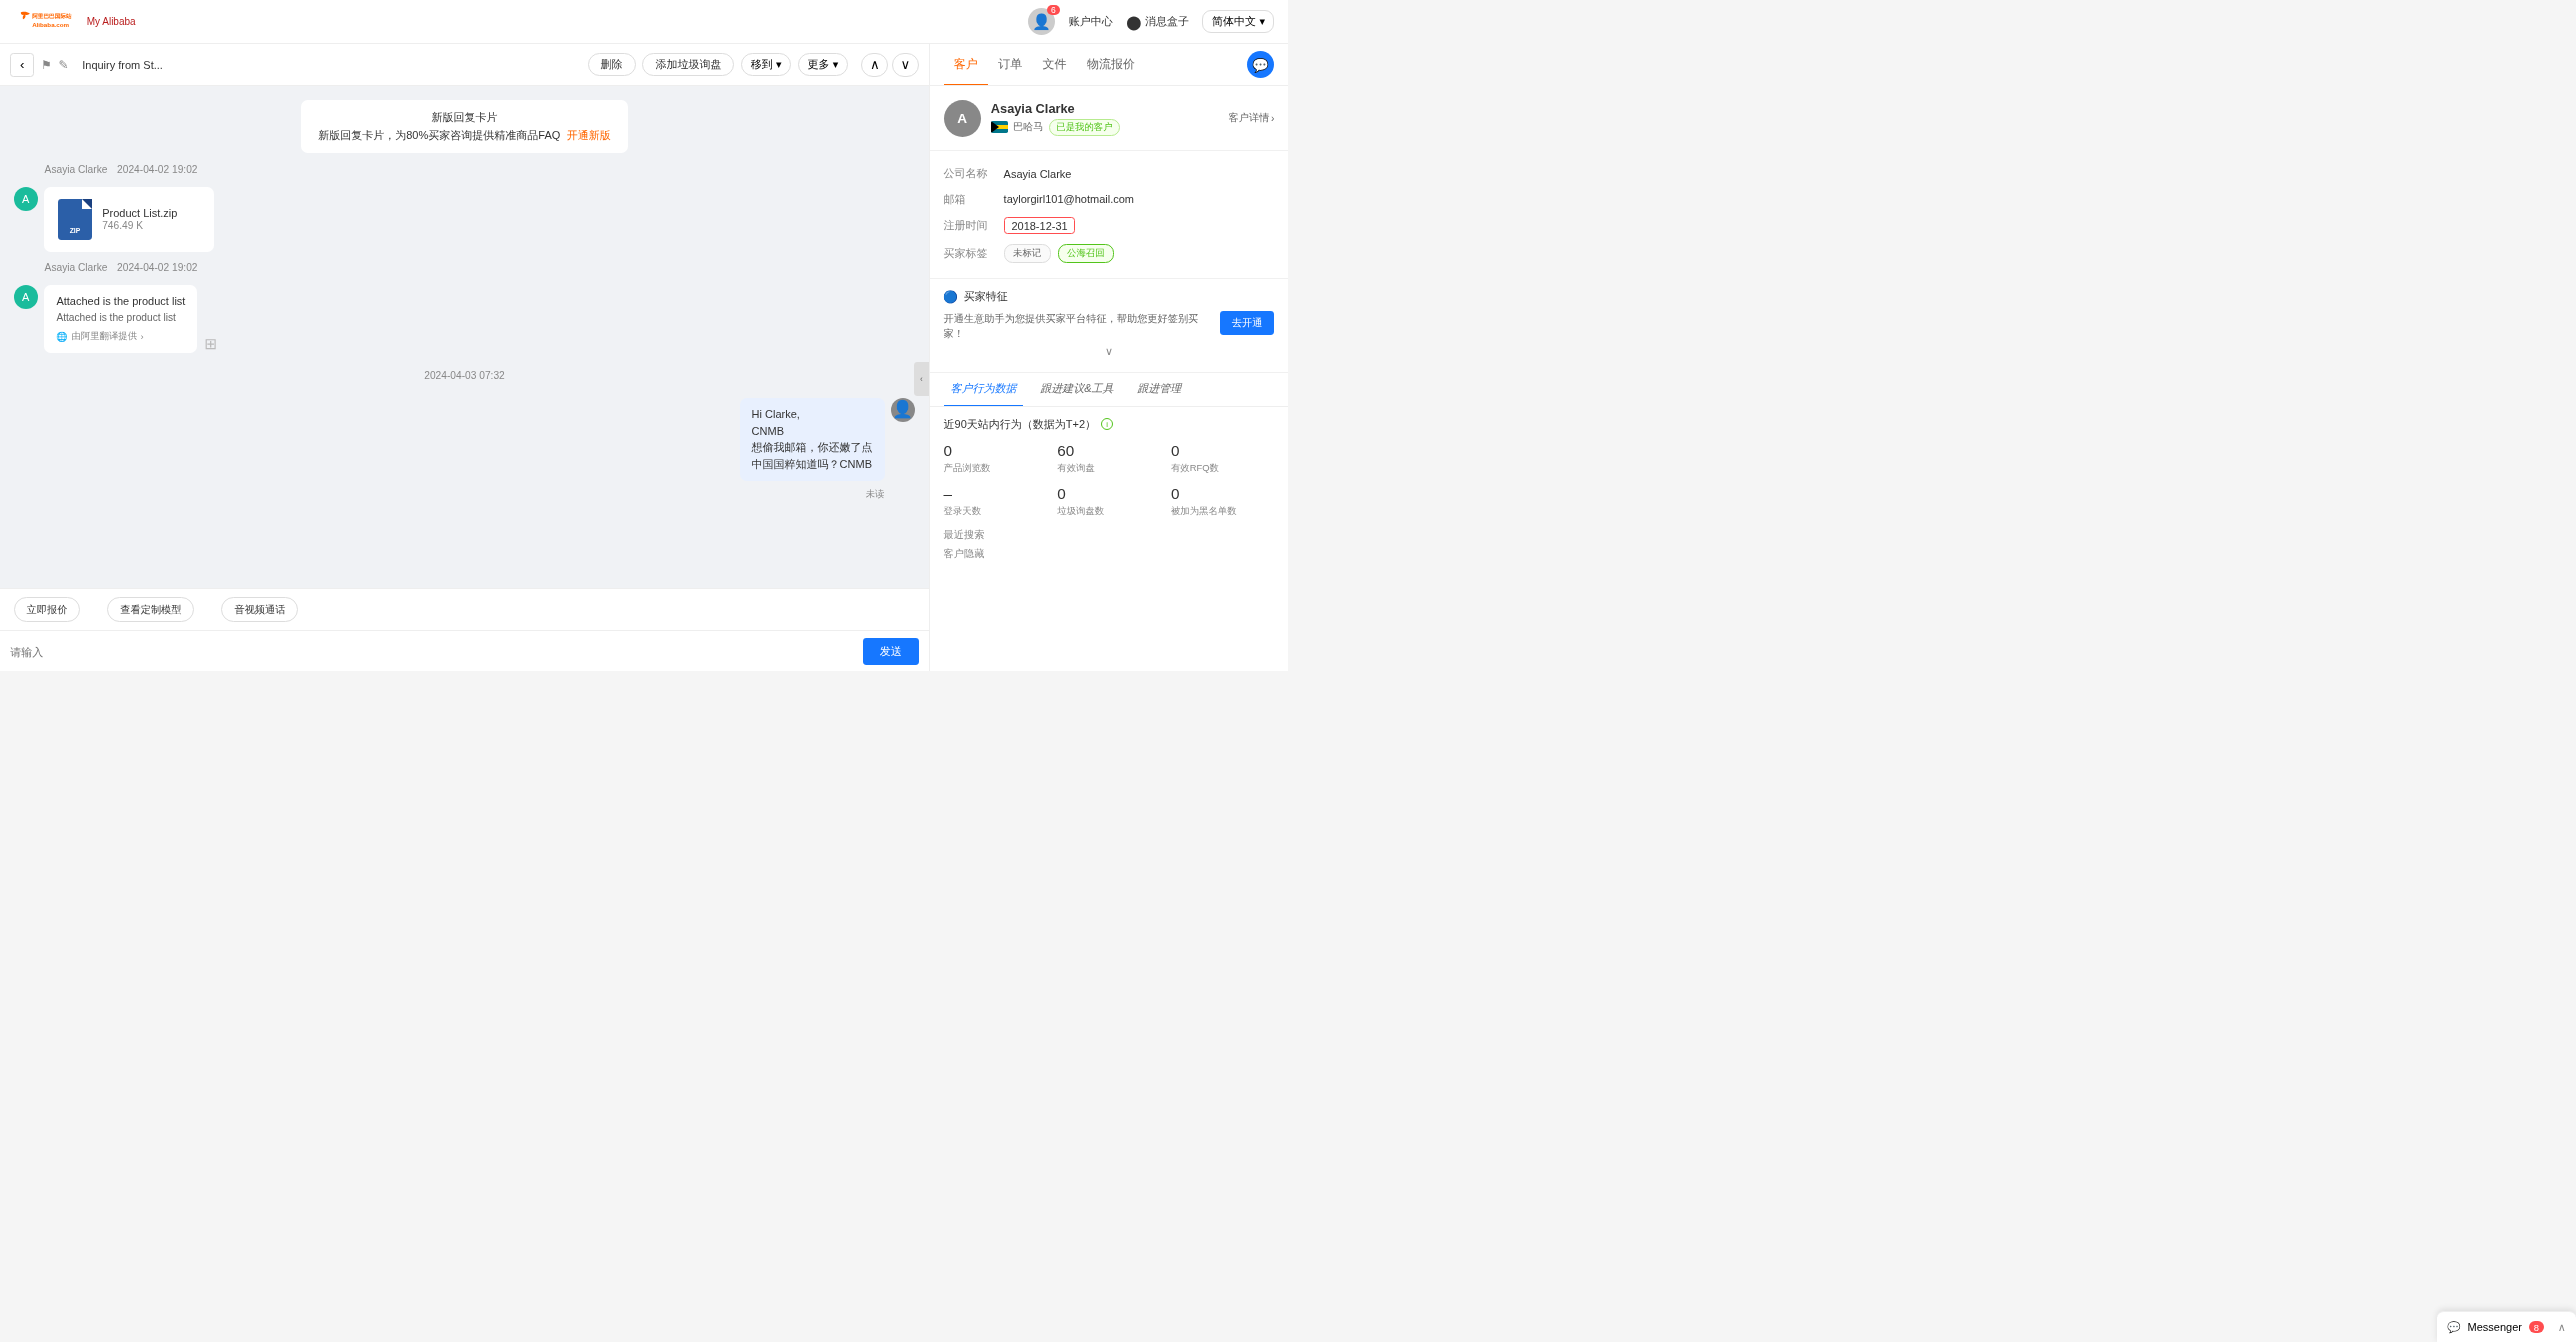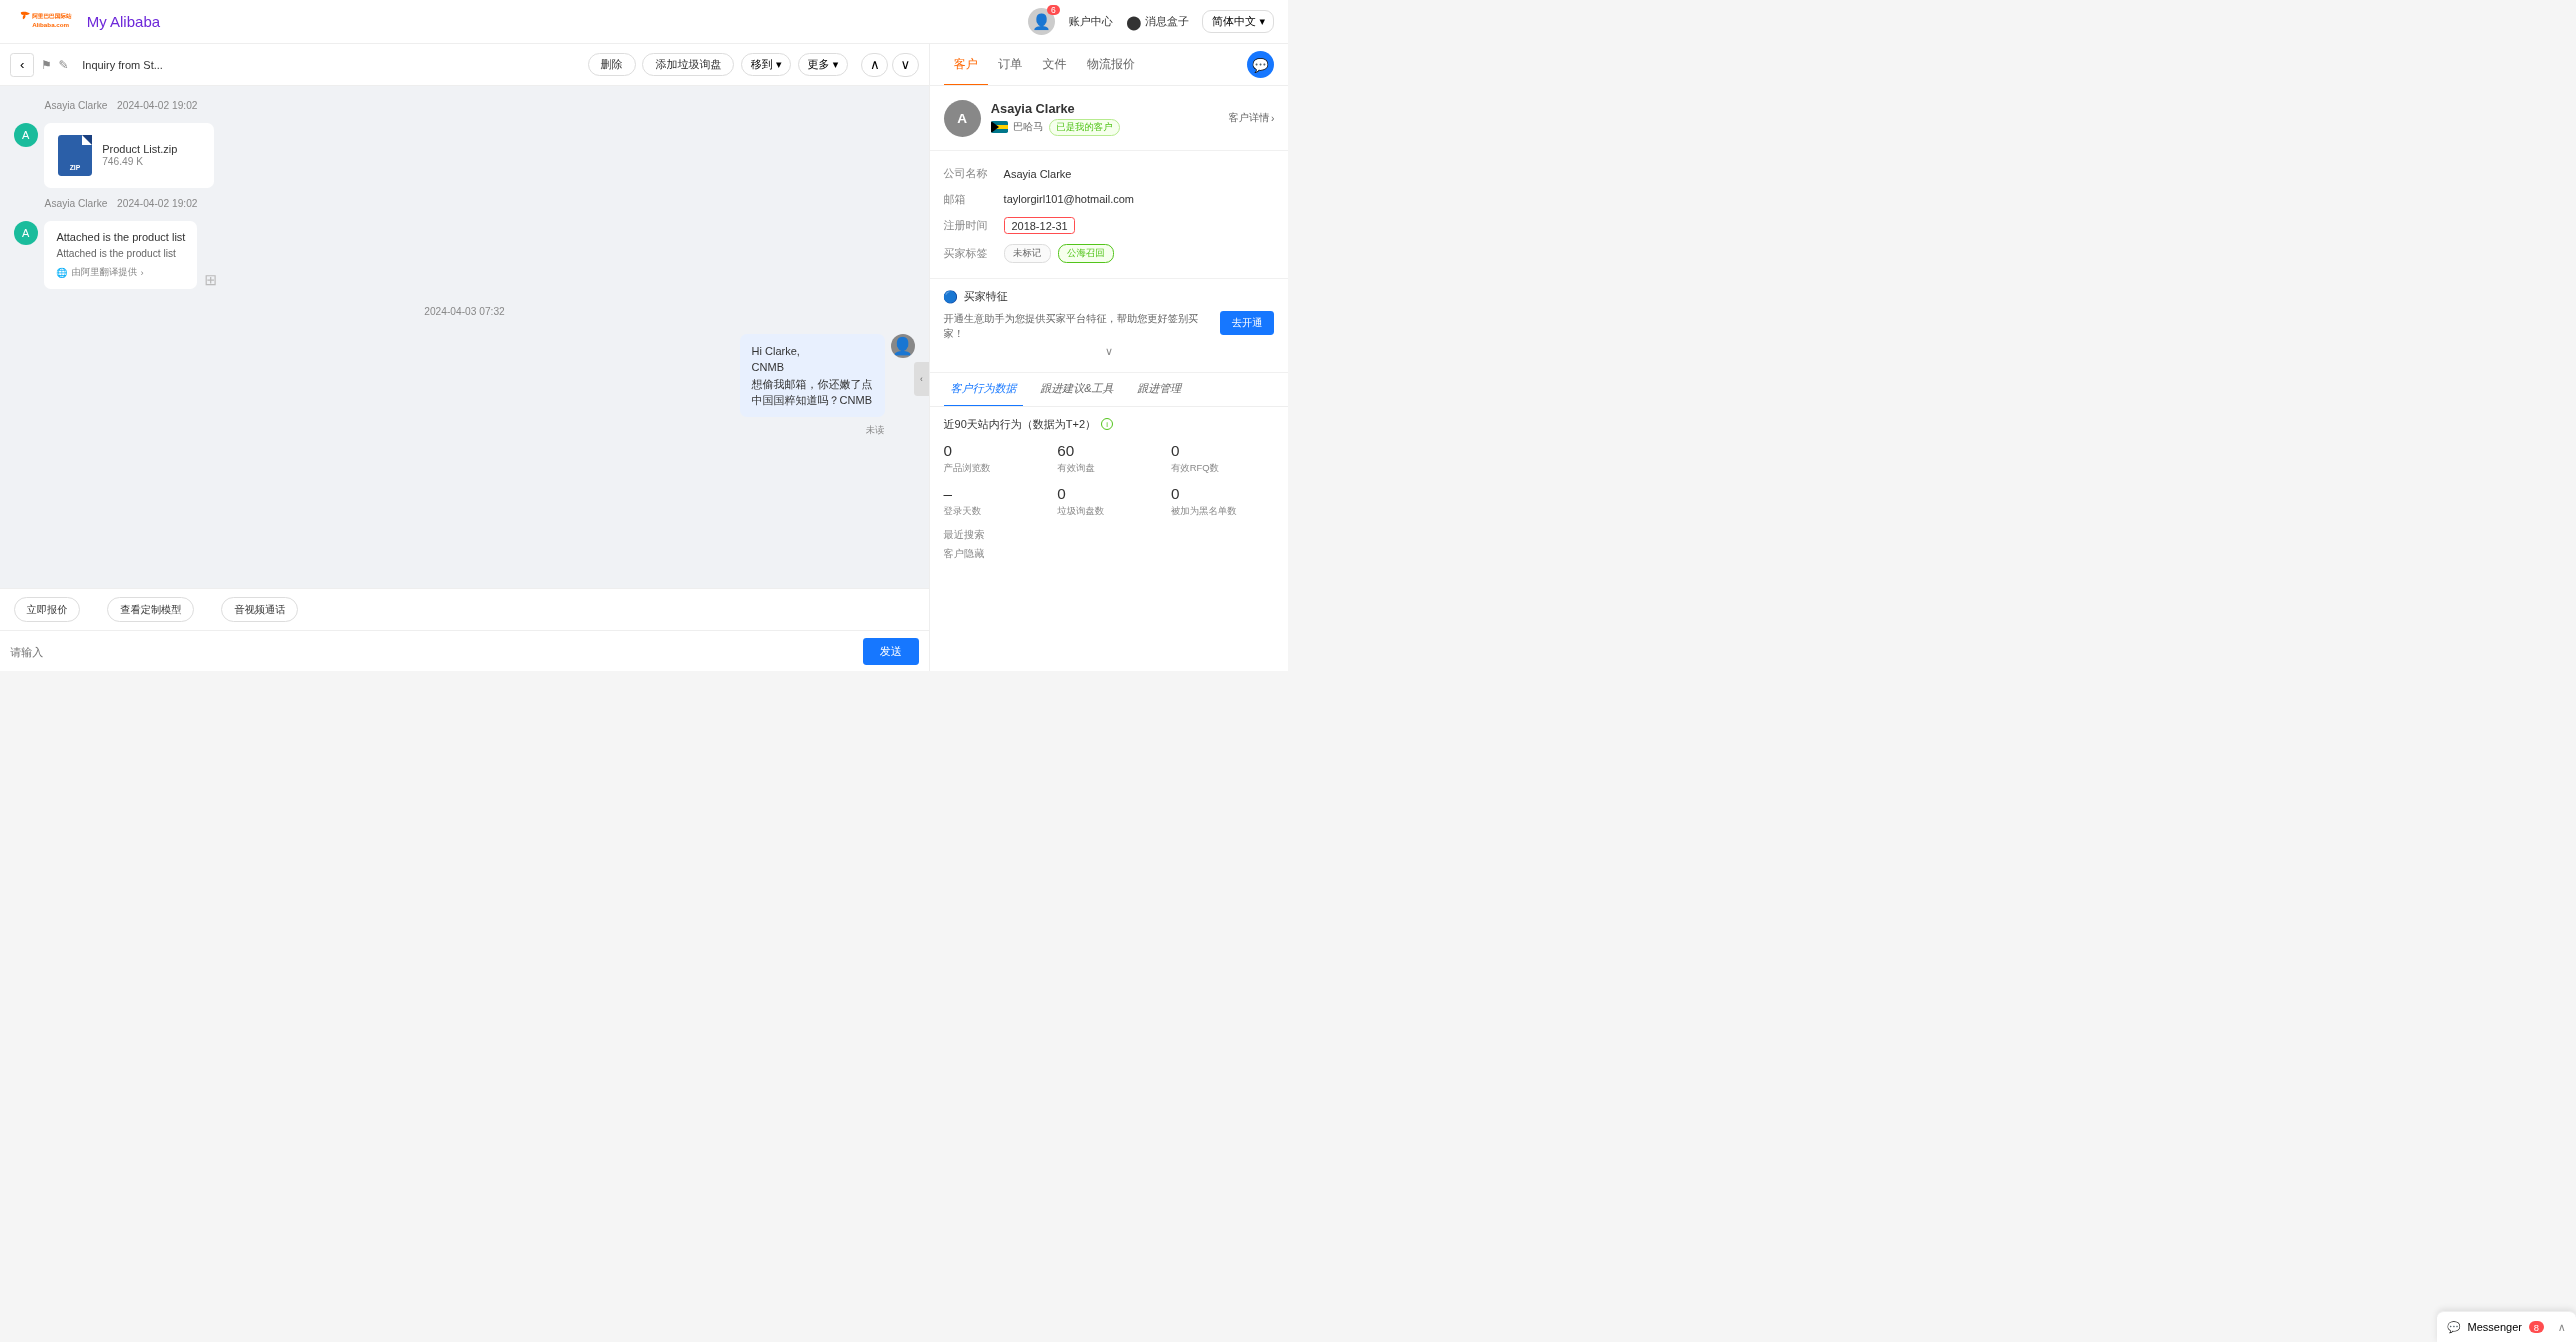--- a/index.html
+++ b/index.html
@@ -5,21 +5,21 @@
     * { box-sizing: border-box; margin: 0; padding: 0; font-family: -apple-system, BlinkMacSystemFont, 'PingFang SC', 'Microsoft YaHei', sans-serif; }
     body { background: #f5f5f5; width: 1288px; height: 671px; overflow: hidden; font-size: 11px; }
 
     
     .top-nav {
       display: flex; align-items: center; background: #fff; height: 44px;
       border-bottom: 0.9px solid #eee; padding: 0 13.6px; gap: 10.2px;
     }
     .logo-area { display: flex; align-items: center; gap: 5.1px; margin-right: 13.6px; }
     .logo-icon { width: 68px; height: 31px; }
-    .nav-title { font-size: 15px; color: #6d28d9; font-weight: 500; }
+    .nav-title { font-size: 10px; color: #b91c1c; font-weight: 500; }
     .nav-right { margin-left: auto; display: flex; align-items: center; gap: 13.6px; }
     .nav-avatar { position: relative; }
     .avatar-circle { width: 27px; height: 27px; border-radius: 50%; background: #ccc; overflow: hidden; display: flex; align-items: center; justify-content: center; }
     .badge { position: absolute; top: -3.4px; right: -5.1px; background: #ff4d4f; color: #fff; font-size: 8.5px; border-radius: 6.8px; padding: 0 3.4px; min-width: 13.6px; text-align: center; }
     .nav-btn { display: flex; align-items: center; gap: 3.4px; font-size: 11px; color: #333; cursor: pointer; }
     .lang-btn { border: 0.9px solid #ddd; border-radius: 9px; padding: 3.4px 8.5px; font-size: 11px; cursor: pointer; display: flex; align-items: center; gap: 3.4px; }
     .back-btn { width: 24px; height: 24px; border: 0.9px solid #ddd; border-radius: 3.4px; display: flex; align-items: center; justify-content: center; cursor: pointer; background: #fff; }
     .mail-subject { font-size: 11px; color: #333; margin: 0 6.8px; }
     .toolbar-btns { display: flex; gap: 6.8px; margin-left: auto; align-items: center; }
     .tb-btn { border: 0.9px solid #ddd; border-radius: 13.6px; padding: 3.4px 12px; font-size: 11px; background: #fff; cursor: pointer; color: #333; }
@@ -207,20 +207,27 @@
       <span style="color:#fff;font-size:13.6px;">💬</span>
     </div>
   </div>
 </div>
 
 <div class="main-layout">
 
   <div class="chat-area">
     <div class="chat-messages">
 
+      <div class="info-card">
+        <div style="font-weight:500; margin-bottom:3.4px;">新版回复卡片</div>
+        <div>
+          <span>新版回复卡片，为80%买家咨询提供精准商品FAQ</span>
+          <span class="open-link" style="margin-left:3.4px;">开通新版</span>
+        </div>
+      </div>
 
       <div class="msg-row">
         <div class="msg-meta">
           <span>Asayia Clarke</span>
           <span style="margin-left:6.8px;">2024-04-02 19:02</span>
         </div>
         <div class="msg-body">
           <div class="msg-avatar">A</div>
           <div class="file-card">
             <div class="file-icon">

